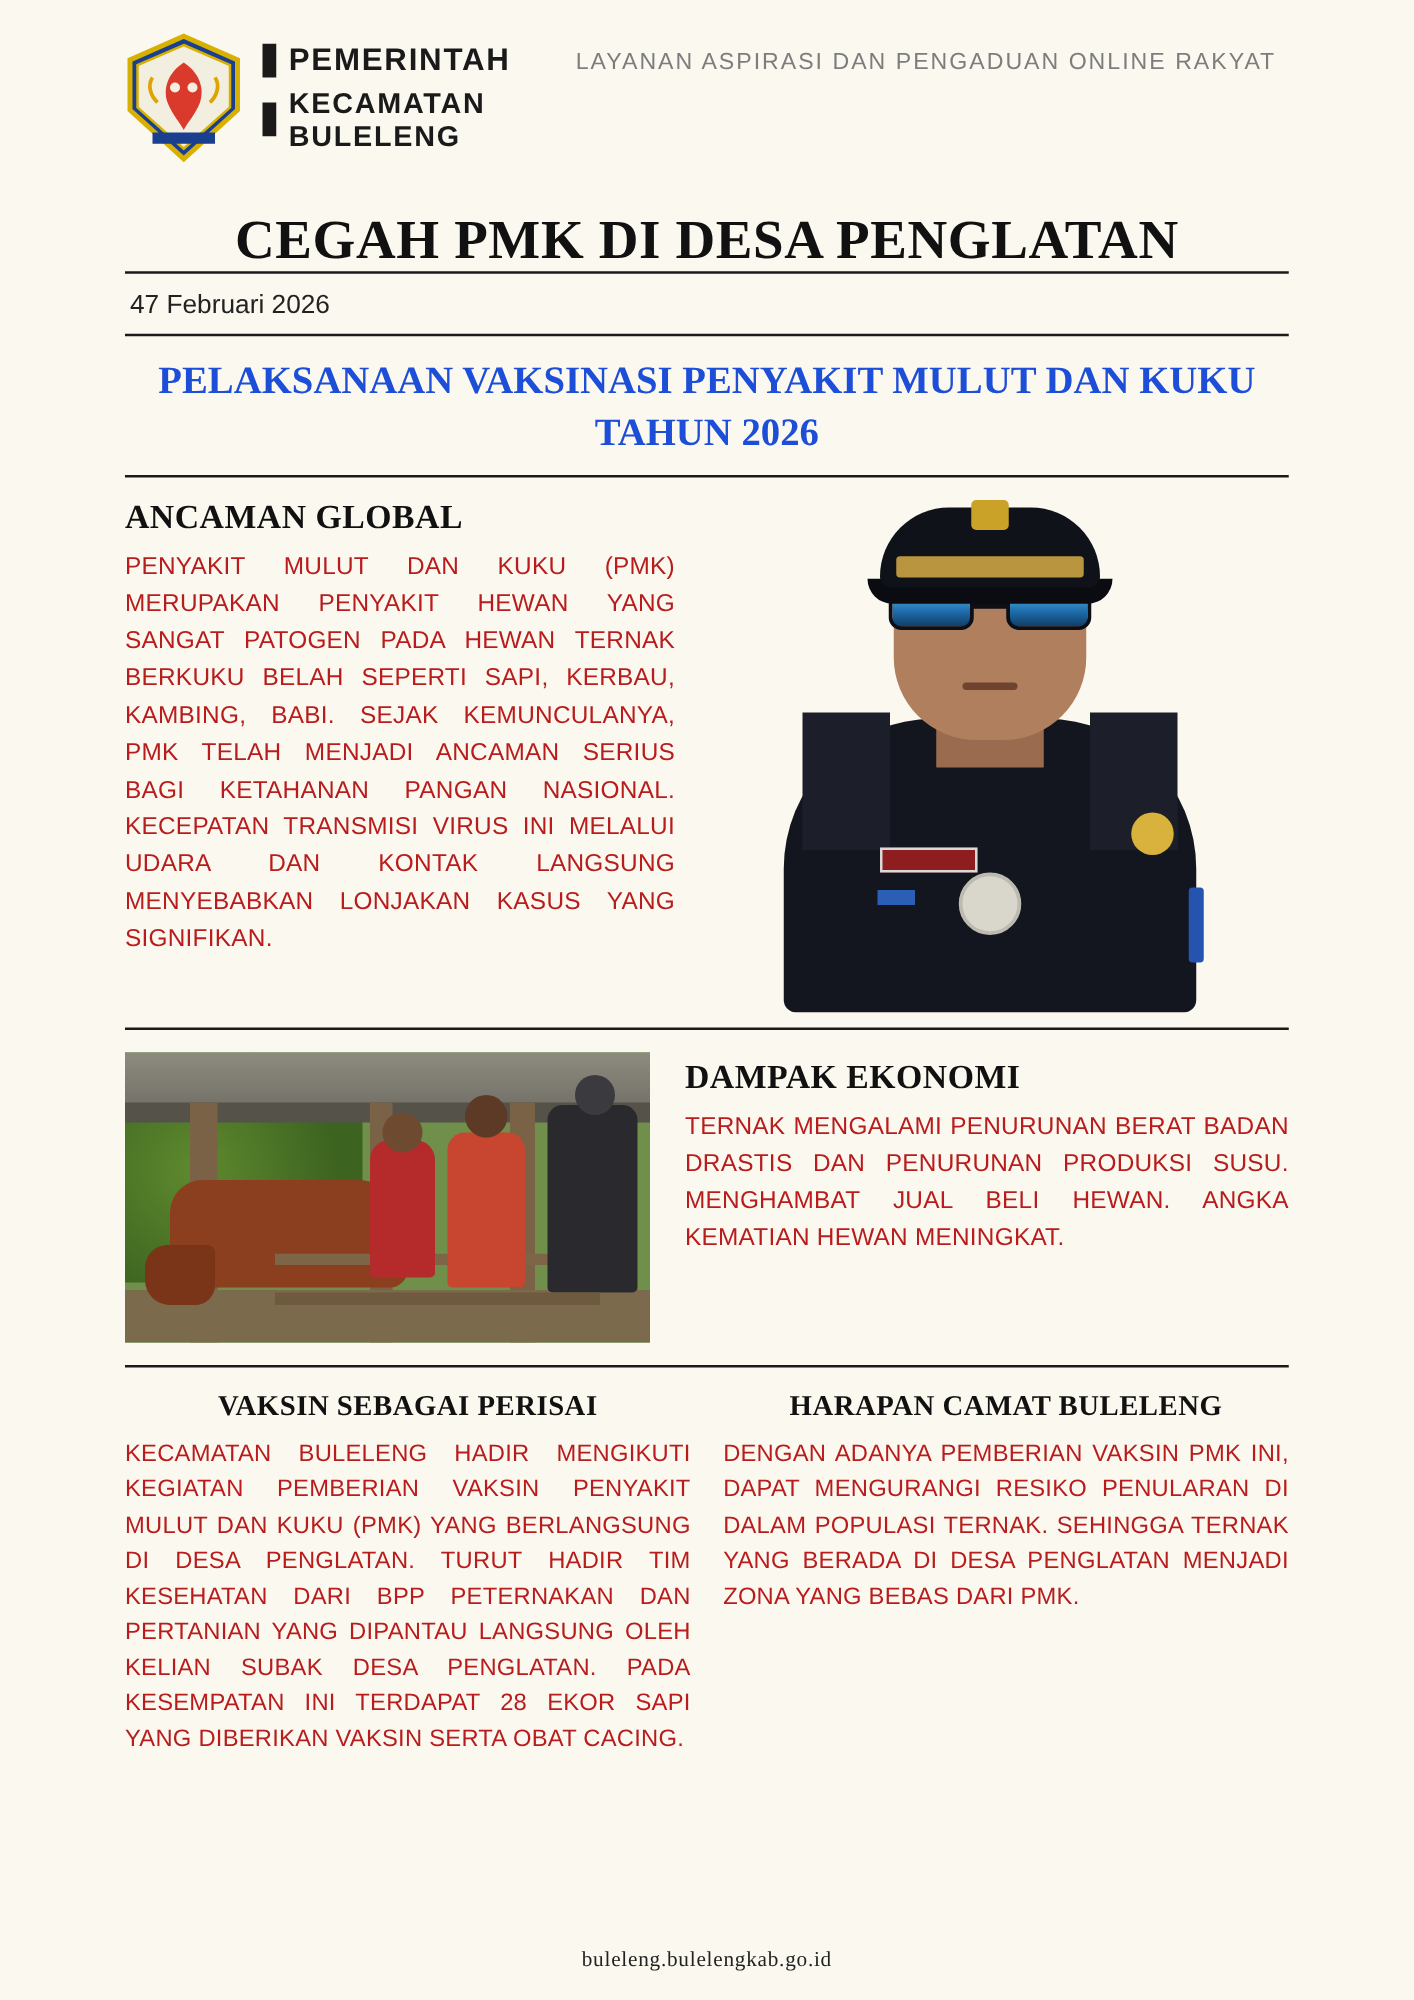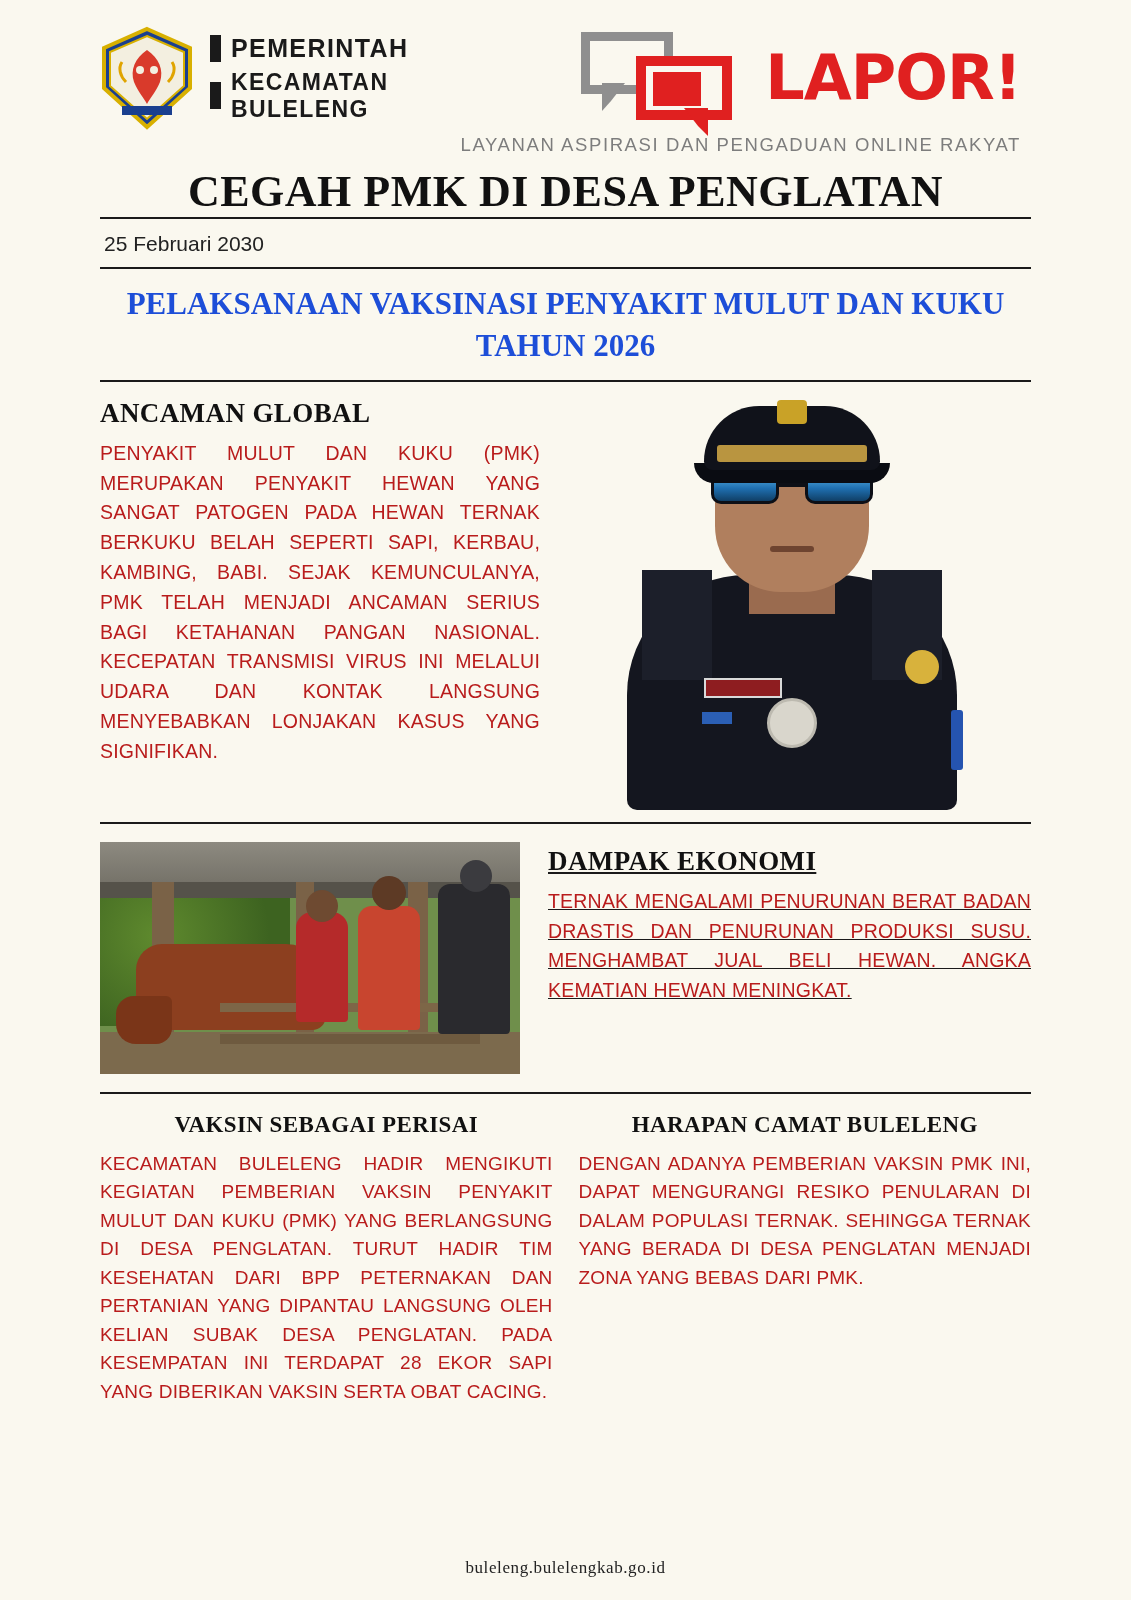--- a/index.html
+++ b/index.html
@@ -347,21 +347,20 @@
     background: #2b5fb5;
   }
 
   
   .sec2 {
     display: flex;
     gap: 28px;
     padding-top: 18px;
     padding-bottom: 18px;
     align-items: flex-start;
-    text-decoration: underline;
   }
   .photo {
     width: 420px;
     height: 232px;
     flex: none;
     position: relative;
     overflow: hidden;
     background: #4a6b33;
   }
   .ph-sky { position:absolute; inset:0; background:#6f8f4b; }
@@ -480,36 +479,28 @@
           <span class="txt">PEMERINTAH</span>
         </div>
         <div class="gov-line second">
           <span class="gov-bar"></span>
           <span class="txt">KECAMATAN BULELENG</span>
         </div>
       </div>
     </div>
 
     <div class="lapor-block">
-      <div class="lapor-row">
-        <div class="bubbles">
-          <div class="bub bub1"></div>
-          <div class="bub bub2"></div>
-          <div class="bub bub3"></div>
-        </div>
-        <div class="lapor-word">LAPOR!</div>
-      </div>
       <div class="lapor-sub">LAYANAN ASPIRASI DAN PENGADUAN ONLINE RAKYAT</div>
     </div>
   </div>
 
   <div class="main-title">CEGAH PMK DI DESA PENGLATAN</div>
 
   <hr class="rule">
-  <div class="date-row">25 Februari 2030</div>
+  <div class="date-row">47 Februari 2026</div>
   <hr class="rule">
 
   <div class="subtitle">PELAKSANAAN VAKSINASI PENYAKIT MULUT DAN KUKU TAHUN 2026</div>
 
   <hr class="rule">
 
   <div class="sec1">
     <div class="left">
       <div class="h-serif">ANCAMAN GLOBAL</div>
       <div class="body-text">PENYAKIT MULUT DAN KUKU (PMK) MERUPAKAN PENYAKIT HEWAN YANG SANGAT PATOGEN PADA HEWAN TERNAK BERKUKU BELAH SEPERTI SAPI, KERBAU, KAMBING, BABI. SEJAK KEMUNCULANYA, PMK TELAH MENJADI ANCAMAN SERIUS BAGI KETAHANAN PANGAN NASIONAL. KECEPATAN TRANSMISI VIRUS INI MELALUI UDARA DAN KONTAK LANGSUNG MENYEBABKAN LONJAKAN KASUS YANG SIGNIFIKAN.</div>

